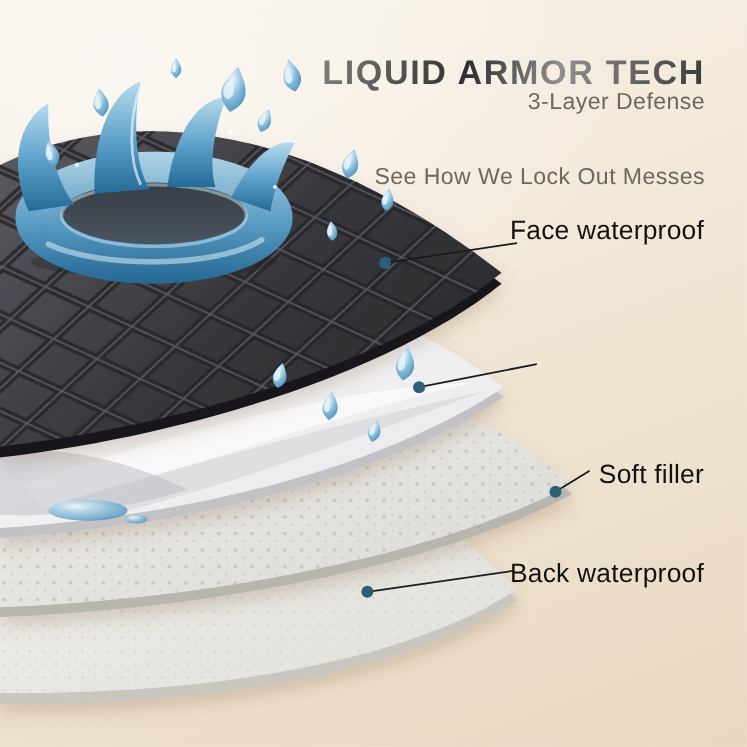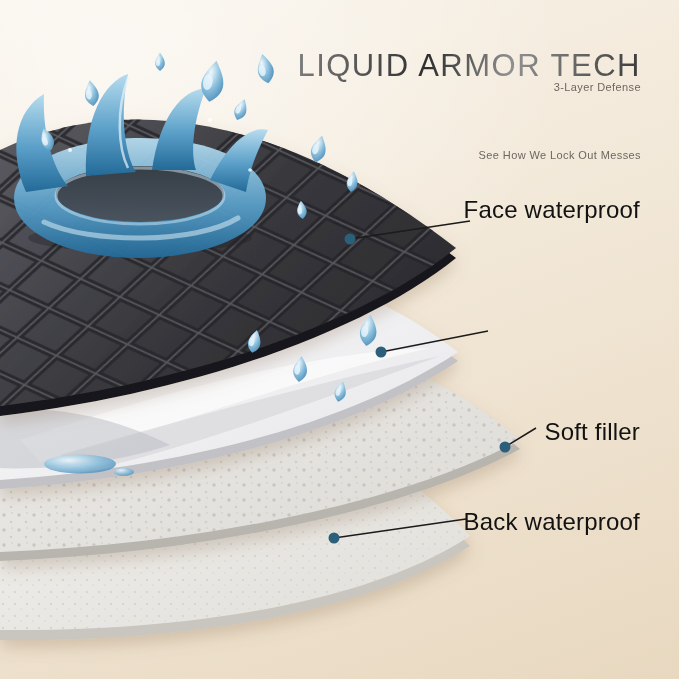--- a/index.html
+++ b/index.html
@@ -10,28 +10,28 @@
   }
   .stage{
     position:relative;width:679px;height:679px;overflow:hidden;
     background:
       radial-gradient(120% 90% at 18% 8%, rgba(255,255,255,.55) 0%, rgba(255,255,255,0) 55%),
       linear-gradient(160deg,#f8f2e8 0%, #f2e8d8 45%, #e8d8c0 100%);
   }
   .illustration{position:absolute;left:0;top:0;}
   .page-title{
     position:absolute;top:27px;right:38px;
-    font-size:31px;font-weight:400;letter-spacing:1.5px;white-space:nowrap;
+    font-size:31px;font-weight:700;letter-spacing:1.5px;white-space:nowrap;
     background:linear-gradient(100deg,#7d7d7d 0%,#2e2e2e 38%,#909090 62%,#3a3a3a 100%);
     -webkit-background-clip:text;background-clip:text;
     -webkit-text-fill-color:transparent;color:#3a3a3a;
   }
   .subtitle{
     position:absolute;right:38px;
-    font-size:11px;letter-spacing:.4px;color:#6c675f;white-space:nowrap;
+    font-size:21px;letter-spacing:.4px;color:#6c675f;white-space:nowrap;
   }
   .subtitle.line1{top:81px;}
   .subtitle.line2{top:107px;margin-top:42px;}
   .callout-label{
     position:absolute;right:39px;
     font-size:24px;letter-spacing:.2px;color:#121212;white-space:nowrap;
   }
   .callout-label.n0{top:196px;}
   .callout-label.n1{top:304px;}
   .callout-label.n2{top:398px;margin-top:20px;}

